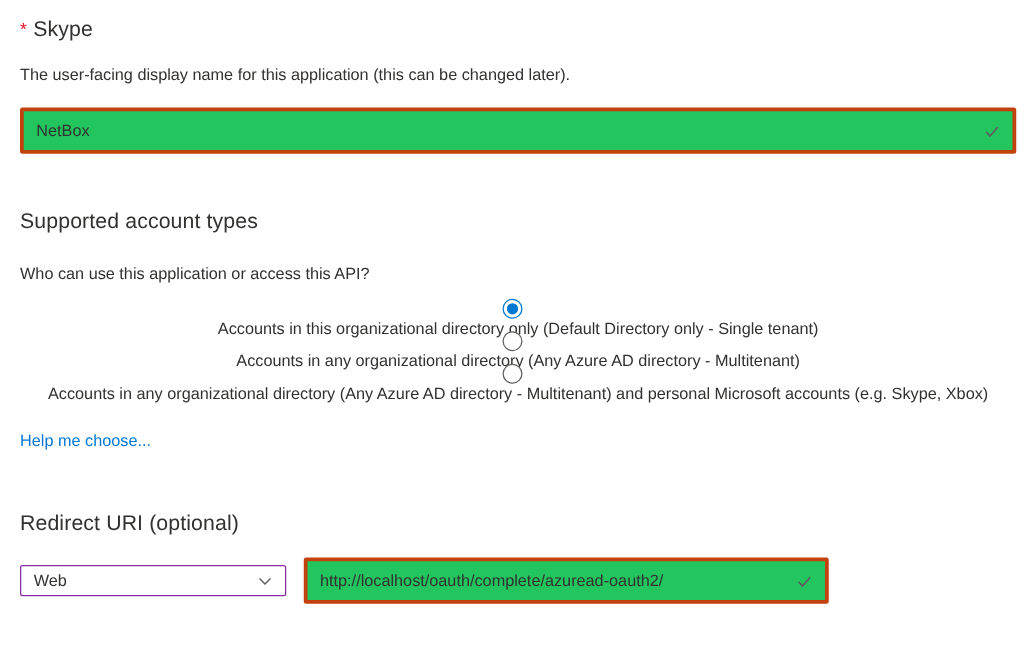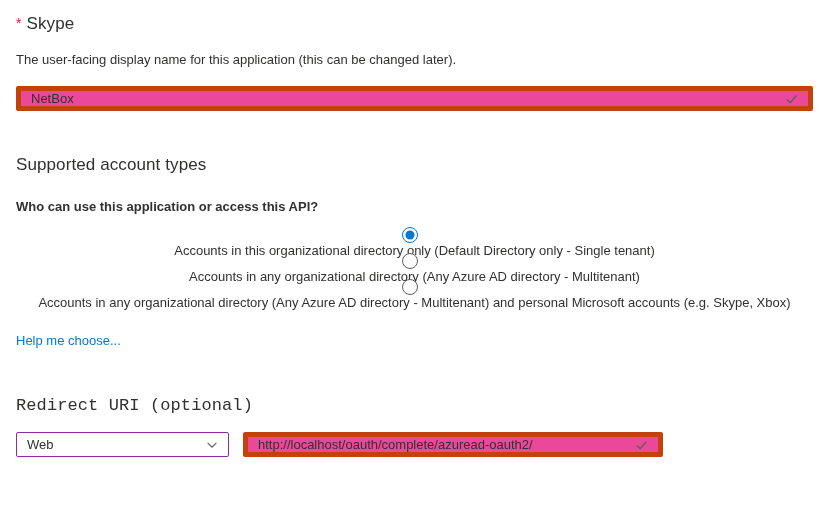--- a/index.html
+++ b/index.html
@@ -24,24 +24,24 @@
     color: #323130;
     line-height: 19px;
   }
 
   
   .name-title { margin-top: 2px; }
   .name-desc { margin-top: 16px; }
   .text-input-wrap {
     position: relative;
     margin-top: 17px;
-    height: 25px;
-    border: 5px solid #c2410c;
+    height: 37px;
+    border: 3px solid #c2410c;
     border-radius: 2px;
-    background: #ec4899;
+    background: #22c55e;
     display: flex;
     align-items: center;
   }
   .name-input-wrap { width: 797px; }
   .text-input {
     border: none; outline: none;
     font-family: "Liberation Sans", "DejaVu Sans", sans-serif;
     font-size: 13px;
     color: #323130;
     width: 100%;
@@ -52,21 +52,21 @@
   .input-check {
     position: absolute;
     right: 9px; top: 50%;
     transform: translateY(-50%);
     width: 15px; height: 15px;
     display: block;
   }
 
   
   .sat-title { margin-top: 44px; }
-  .sat-question { margin-top: 22px; font-weight: bold; }
+  .sat-question { margin-top: 22px; }
   .radio-group { margin-top: 11px; }
   .radio-row {
     display: flex;
     align-items: center;
     height: 26px;
     cursor: pointer;
     flex-direction: column;
   }
   .radio-circle {
     width: 16px; height: 16px;
@@ -92,21 +92,21 @@
   .help-link {
     display: inline-block;
     margin-top: 28px;
     font-size: 13px;
     color: #0078d4;
     text-decoration: none;
     cursor: pointer;
   }
 
   
-  .ruri-title { margin-top: 47px; font-family: Liberation Mono, monospace; }
+  .ruri-title { margin-top: 47px; }
   .ruri-desc { margin-top: 15px; width: 797px; }
   .ruri-row {
     margin-top: 17px;
     display: flex;
     gap: 14px;
     align-items: center;
   }
   .platform-select {
     position: relative;
     width: 213px;

